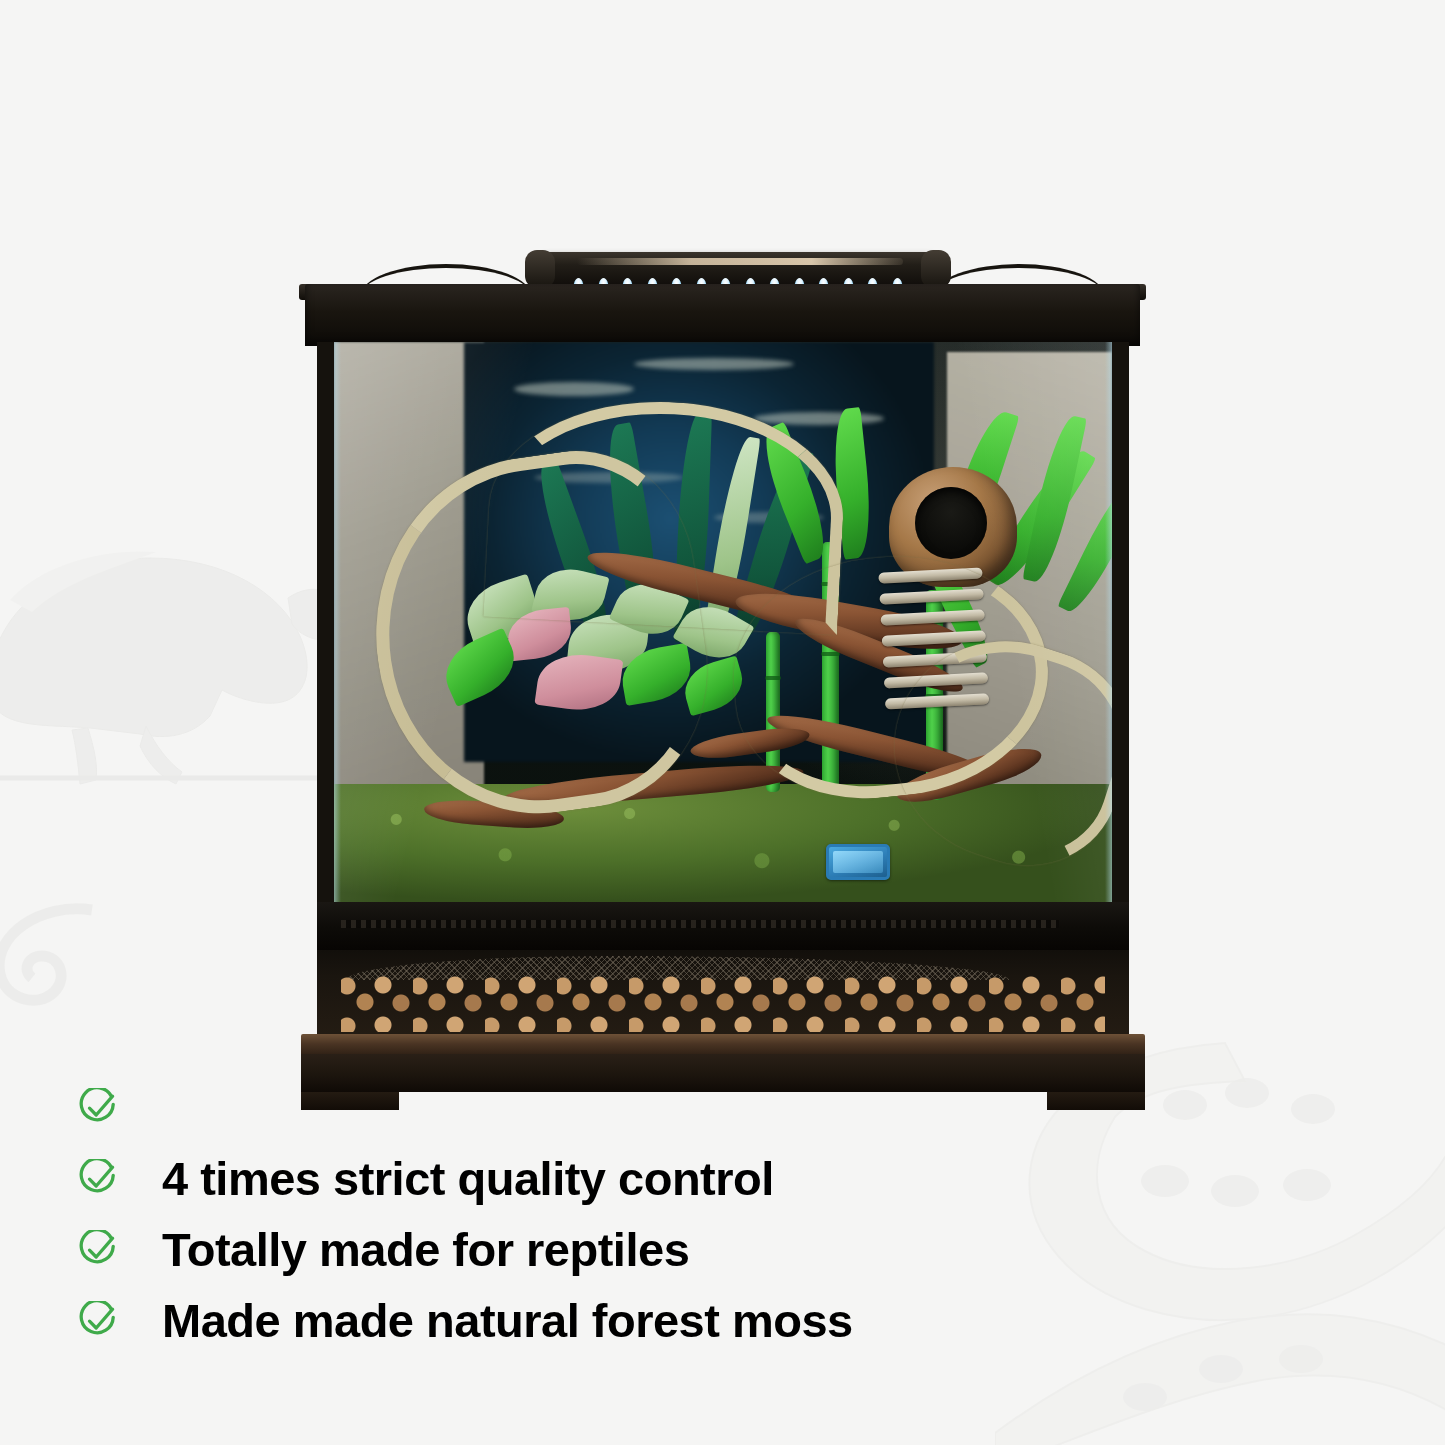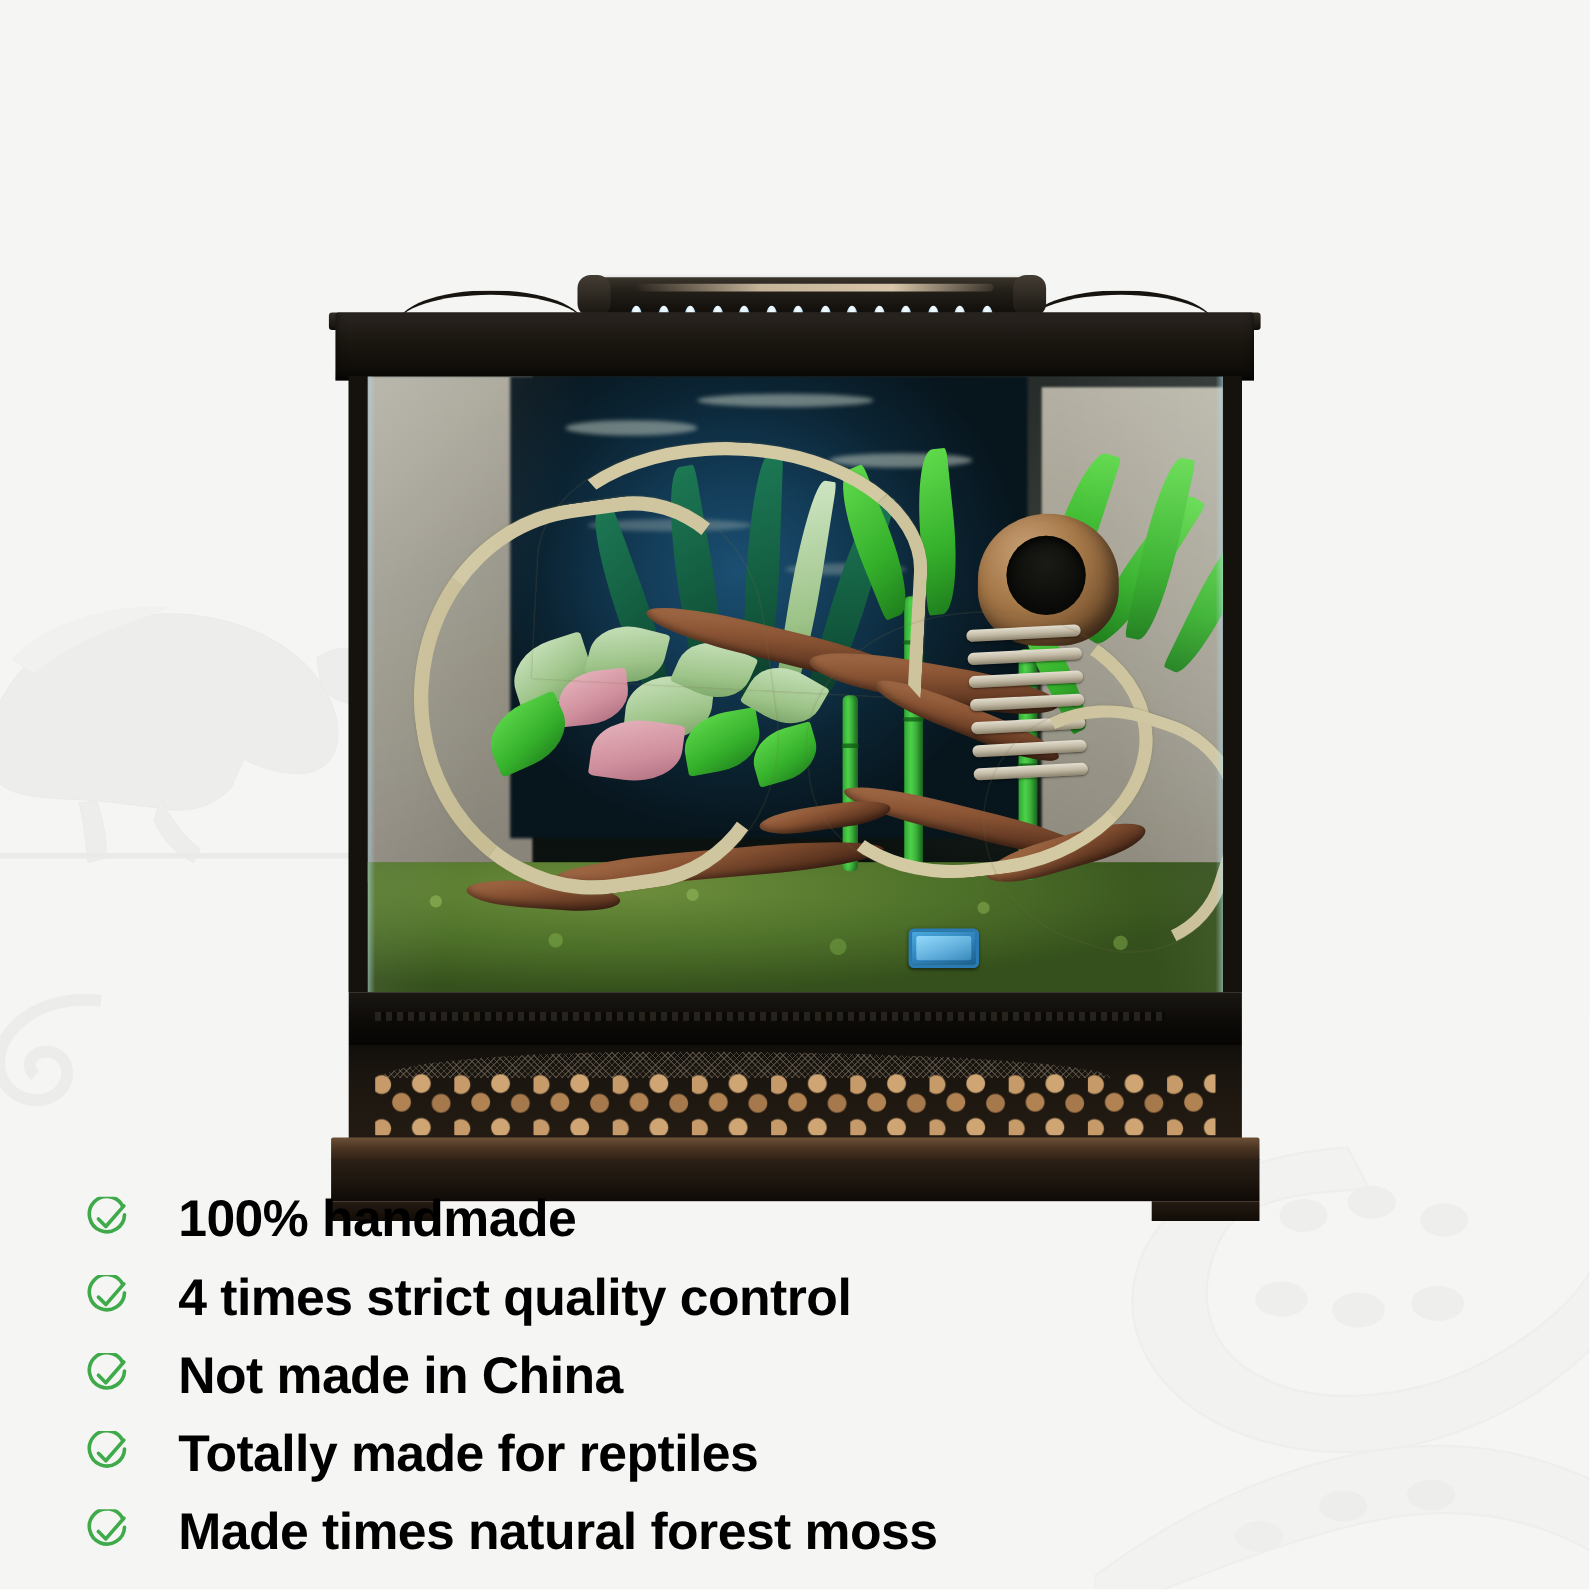--- a/index.html
+++ b/index.html
@@ -696,50 +696,42 @@
     <div class="stand-foot" id="stand-foot-right"></div>
   </div>
 
   <div id="feature-list">
 
     <div class="feature-row">
       <svg class="check-icon" viewBox="0 0 40 40">
         <path d="M33.5 8.5 A16 16 0 1 0 35.2 16.4" fill="none" stroke="#3faa4a" stroke-width="3.3" stroke-linecap="round"></path>
         <path d="M11.5 20.2 L18.2 27 L34.6 8.2" fill="none" stroke="#3faa4a" stroke-width="3.3" stroke-linecap="round" stroke-linejoin="round"></path>
       </svg>
-      <span class="feature-label">100% handmade</span>
     </div>
 
     <div class="feature-row">
       <svg class="check-icon" viewBox="0 0 40 40">
         <path d="M33.5 8.5 A16 16 0 1 0 35.2 16.4" fill="none" stroke="#3faa4a" stroke-width="3.3" stroke-linecap="round"></path>
         <path d="M11.5 20.2 L18.2 27 L34.6 8.2" fill="none" stroke="#3faa4a" stroke-width="3.3" stroke-linecap="round" stroke-linejoin="round"></path>
       </svg>
       <span class="feature-label">4 times strict quality control</span>
     </div>
 
-    <div class="feature-row">
-      <svg class="check-icon" viewBox="0 0 40 40">
-        <path d="M33.5 8.5 A16 16 0 1 0 35.2 16.4" fill="none" stroke="#3faa4a" stroke-width="3.3" stroke-linecap="round"></path>
-        <path d="M11.5 20.2 L18.2 27 L34.6 8.2" fill="none" stroke="#3faa4a" stroke-width="3.3" stroke-linecap="round" stroke-linejoin="round"></path>
-      </svg>
-      <span class="feature-label">Not made in China</span>
-    </div>
 
     <div class="feature-row">
       <svg class="check-icon" viewBox="0 0 40 40">
         <path d="M33.5 8.5 A16 16 0 1 0 35.2 16.4" fill="none" stroke="#3faa4a" stroke-width="3.3" stroke-linecap="round"></path>
         <path d="M11.5 20.2 L18.2 27 L34.6 8.2" fill="none" stroke="#3faa4a" stroke-width="3.3" stroke-linecap="round" stroke-linejoin="round"></path>
       </svg>
       <span class="feature-label">Totally made for reptiles</span>
     </div>
 
     <div class="feature-row">
       <svg class="check-icon" viewBox="0 0 40 40">
         <path d="M33.5 8.5 A16 16 0 1 0 35.2 16.4" fill="none" stroke="#3faa4a" stroke-width="3.3" stroke-linecap="round"></path>
         <path d="M11.5 20.2 L18.2 27 L34.6 8.2" fill="none" stroke="#3faa4a" stroke-width="3.3" stroke-linecap="round" stroke-linejoin="round"></path>
       </svg>
-      <span class="feature-label">Made times natural forest moss</span>
+      <span class="feature-label">Made made natural forest moss</span>
     </div>
 
   </div>
 
 </div>
 
 </body></html>

